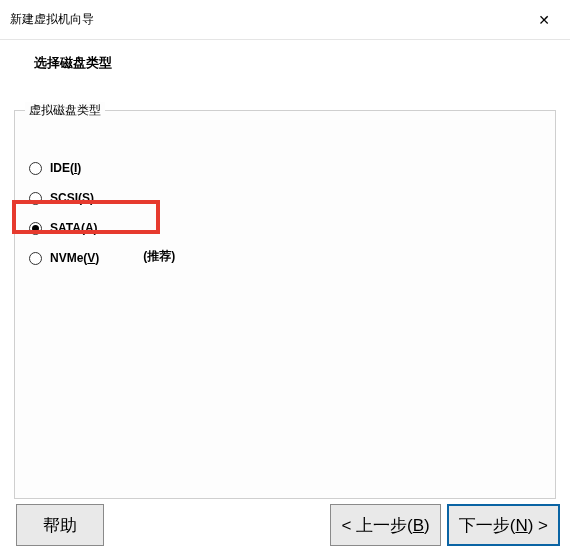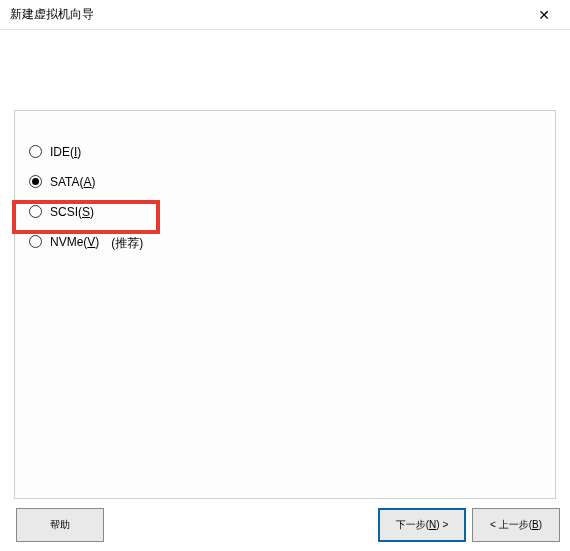--- a/index.html
+++ b/index.html
@@ -12,21 +12,21 @@
     width: 570px;
     height: 551px;
     overflow: hidden;
     position: relative;
     color: #000;
   }
   .titlebar {
     display: flex;
     align-items: center;
     justify-content: space-between;
-    height: 30px;
+    height: 40px;
     padding: 0 6px 0 10px;
     background: #fff;
     border-bottom: 1px solid #e5e5e5;
   }
   .titlebar .title {
     font-size: 12px;
   }
   .titlebar .close {
     width: 40px;
     height: 28px;
@@ -64,23 +64,24 @@
     left: 10px;
     background: #fdfdfd;
     padding: 0 4px;
     font-size: 12px;
   }
   .options {
     padding: 34px 14px 10px 14px;
   }
   .opt-row {
     display: flex;
-    align-items: flex-start;
+    align-items: flex-end;
     height: 30px;
     position: relative;
+    font-weight: bold;
   }
   .radio {
     width: 13px;
     height: 13px;
     border: 1px solid #333;
     border-radius: 50%;
     display: inline-flex;
     align-items: center;
     justify-content: center;
     margin-right: 8px;
@@ -92,21 +93,21 @@
     width: 7px;
     height: 7px;
     background: #000;
     border-radius: 50%;
     display: block;
   }
   .opt-label {
     font-size: 12px;
   }
   .opt-extra {
-    margin-left: 12px;
+    margin-left: 44px;
     font-size: 12px;
   }
   .u { text-decoration: underline; }
   .highlight-box {
     position: absolute;
     border: 4px solid #e63a2e;
     pointer-events: none;
     left: 12px;
     top: 200px;
     width: 148px;
@@ -117,91 +118,93 @@
     left: 0;
     right: 0;
     bottom: 0;
     height: 52px;
     display: flex;
     align-items: center;
     padding: 0 10px;
     background: #fff;
   }
   .btn {
-    height: 34px;
+    height: 42px;
     min-width: 88px;
     padding: 0 10px;
     border: 1px solid #8a8a8a;
     background: #e9e9e9;
     display: inline-flex;
     align-items: center;
     justify-content: center;
-    font-size: 10px;
+    font-size: 17px;
     margin-left: 6px;
     cursor: default;
   }
   .btn.primary {
     border: 2px solid #0a64a4;
     background: #e9e9e9;
   }
   .footer-left { margin-right: auto; margin-left: 6px;}
 </style>
 </head>
 <body>
 
 <div class="titlebar">
   <span class="title">新建虚拟机向导</span>
   <div class="close">
     <span>✕</span>
   </div>
 </div>
 
 <div class="header">
+  <div class="h-title">选择磁盘类型</div>
 </div>
 
 <div class="body">
+  <span class="fieldset-label">虚拟磁盘类型</span>
   <div class="options">
 
     <div class="opt-row">
       <span class="radio"></span>
       <span class="opt-label">
         <span>IDE(</span><span class="u">I</span><span>)</span>
       </span>
     </div>
 
     <div class="opt-row">
+      <span class="radio"></span>
+      <span class="opt-label">
+        <span>SCSI(</span><span class="u">S</span><span>)</span>
+      </span>
+    </div>
+
+    <div class="opt-row">
       <span class="radio selected"></span>
       <span class="opt-label">
         <span>SATA(</span><span class="u">A</span><span>)</span>
-      </span>
-    </div>
-
-    <div class="opt-row">
-      <span class="radio"></span>
-      <span class="opt-label">
-        <span>SCSI(</span><span class="u">S</span><span>)</span>
       </span>
     </div>
 
     <div class="opt-row">
       <span class="radio"></span>
       <span class="opt-label">
         <span>NVMe(</span><span class="u">V</span><span>)</span>
       </span>
       <span class="opt-extra">(推荐)</span>
     </div>
 
   </div>
 </div>
 
 <div class="highlight-box"></div>
 
 <div class="footer">
   <div class="btn footer-left">
     <span>帮助</span>
   </div>
+  <div class="btn">
+    <span><span>&lt; 上一步(</span><span class="u">B</span><span>)</span></span>
+  </div>
   <div class="btn primary">
     <span><span>下一步(</span><span class="u">N</span><span>) &gt;</span></span>
   </div>
-  <div class="btn">
-    <span><span>&lt; 上一步(</span><span class="u">B</span><span>)</span></span>
-  </div>
 </div>
 
 </body></html>

